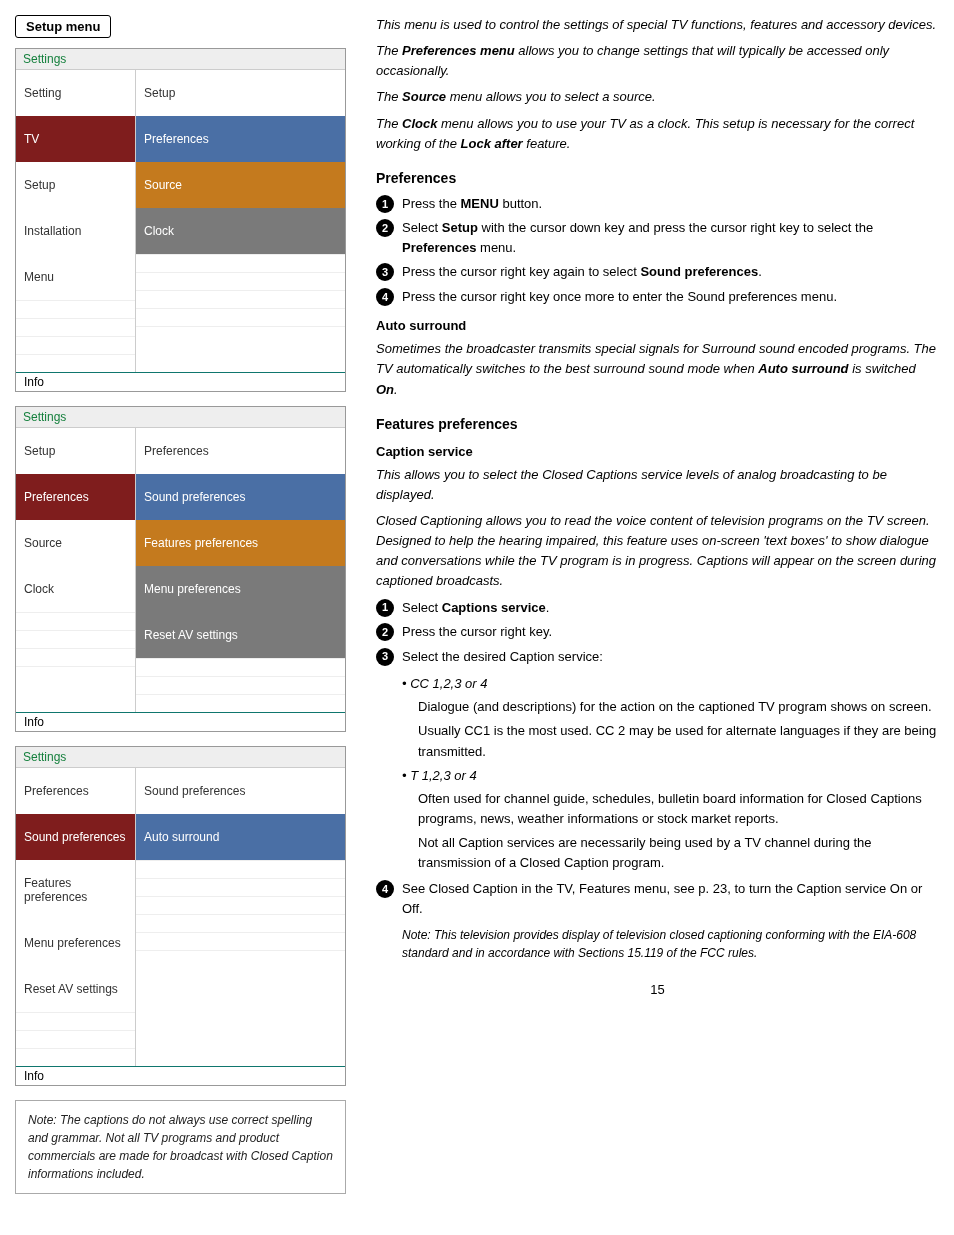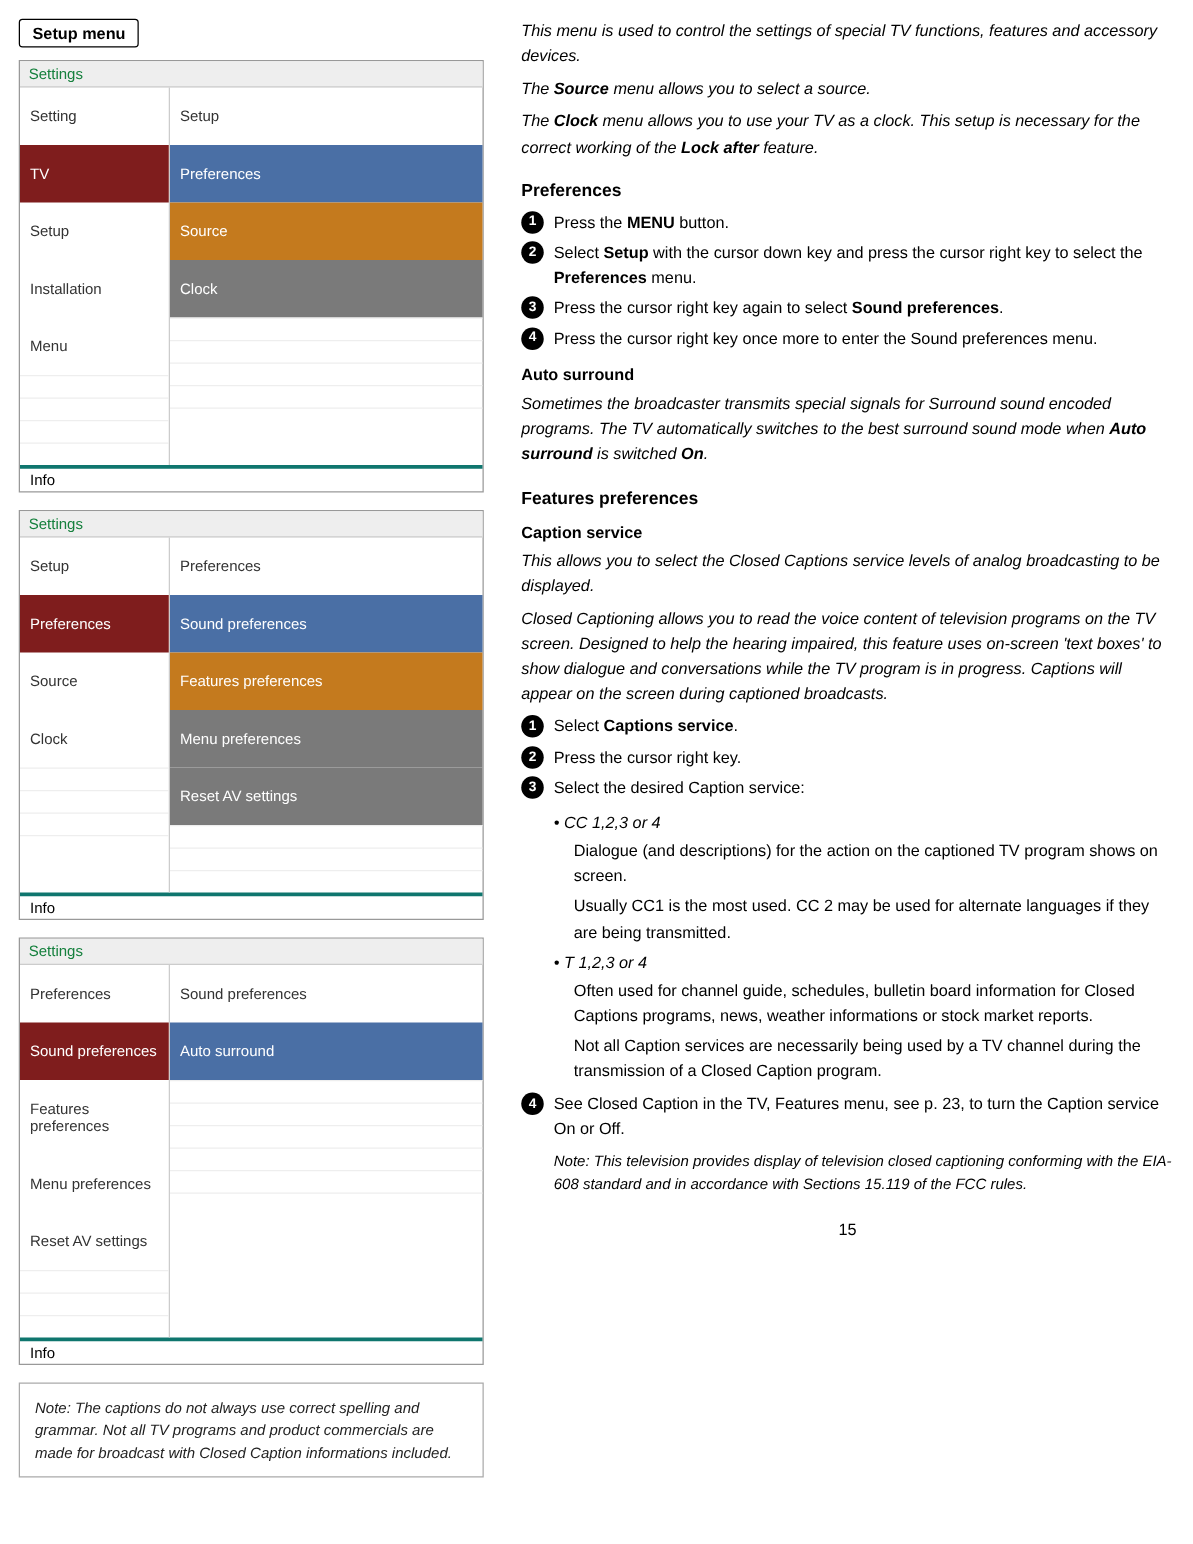--- a/index.html
+++ b/index.html
@@ -14,21 +14,21 @@
     }
 
     .page-container {
       display: flex;
       gap: 20px;
       width: 100%;
     }
 
     
     .left-col {
-      width: 372px;
+      width: 331px;
       flex-shrink: 0;
     }
 
     
     .setup-menu-title {
       display: inline-block;
       border: 1.5px solid #000;
       padding: 3px 10px;
       font-size: 13px;
       font-weight: bold;
@@ -88,21 +88,21 @@
       background: #c47a1e;
       color: #fff;
     }
 
     .menu-item.right-gray {
       background: #7a7a7a;
       color: #fff;
     }
 
     .panel-footer {
-      border-top: 3px solid #0f766e;
+      border-top: 1px solid #0f766e;
       padding: 2px 8px;
       font-size: 12px;
     }
 
     
     .note-box {
       border: 1px solid #aaa;
       padding: 10px 12px;
       font-size: 12px;
       font-style: italic;
@@ -297,20 +297,21 @@
     
     <div class="note-box">
       <p><em>Note: The captions do not always use correct spelling and grammar. Not all TV programs and product commercials are made for broadcast with Closed Caption informations included.</em></p>
     </div>
 
   </div>
 
   <div class="right-col">
 
     <p>This menu is used to control the settings of special TV functions, features and accessory devices.</p>
+    <p>The <strong>Preferences menu</strong> allows you to change settings that will typically be accessed only occasionally.</p>
     <p>The <strong>Source</strong> menu allows you to select a source.</p>
     <p>The <strong>Clock</strong> menu allows you to use your TV as a clock. This setup is necessary for the correct working of the <strong>Lock after</strong> feature.</p>
 
     <div class="section-heading">Preferences</div>
 
     <ul class="step-list">
       <li>
         <span class="step-num">1</span>
         <span class="step-text">Press the <strong>MENU</strong> button.</span>
       </li>

